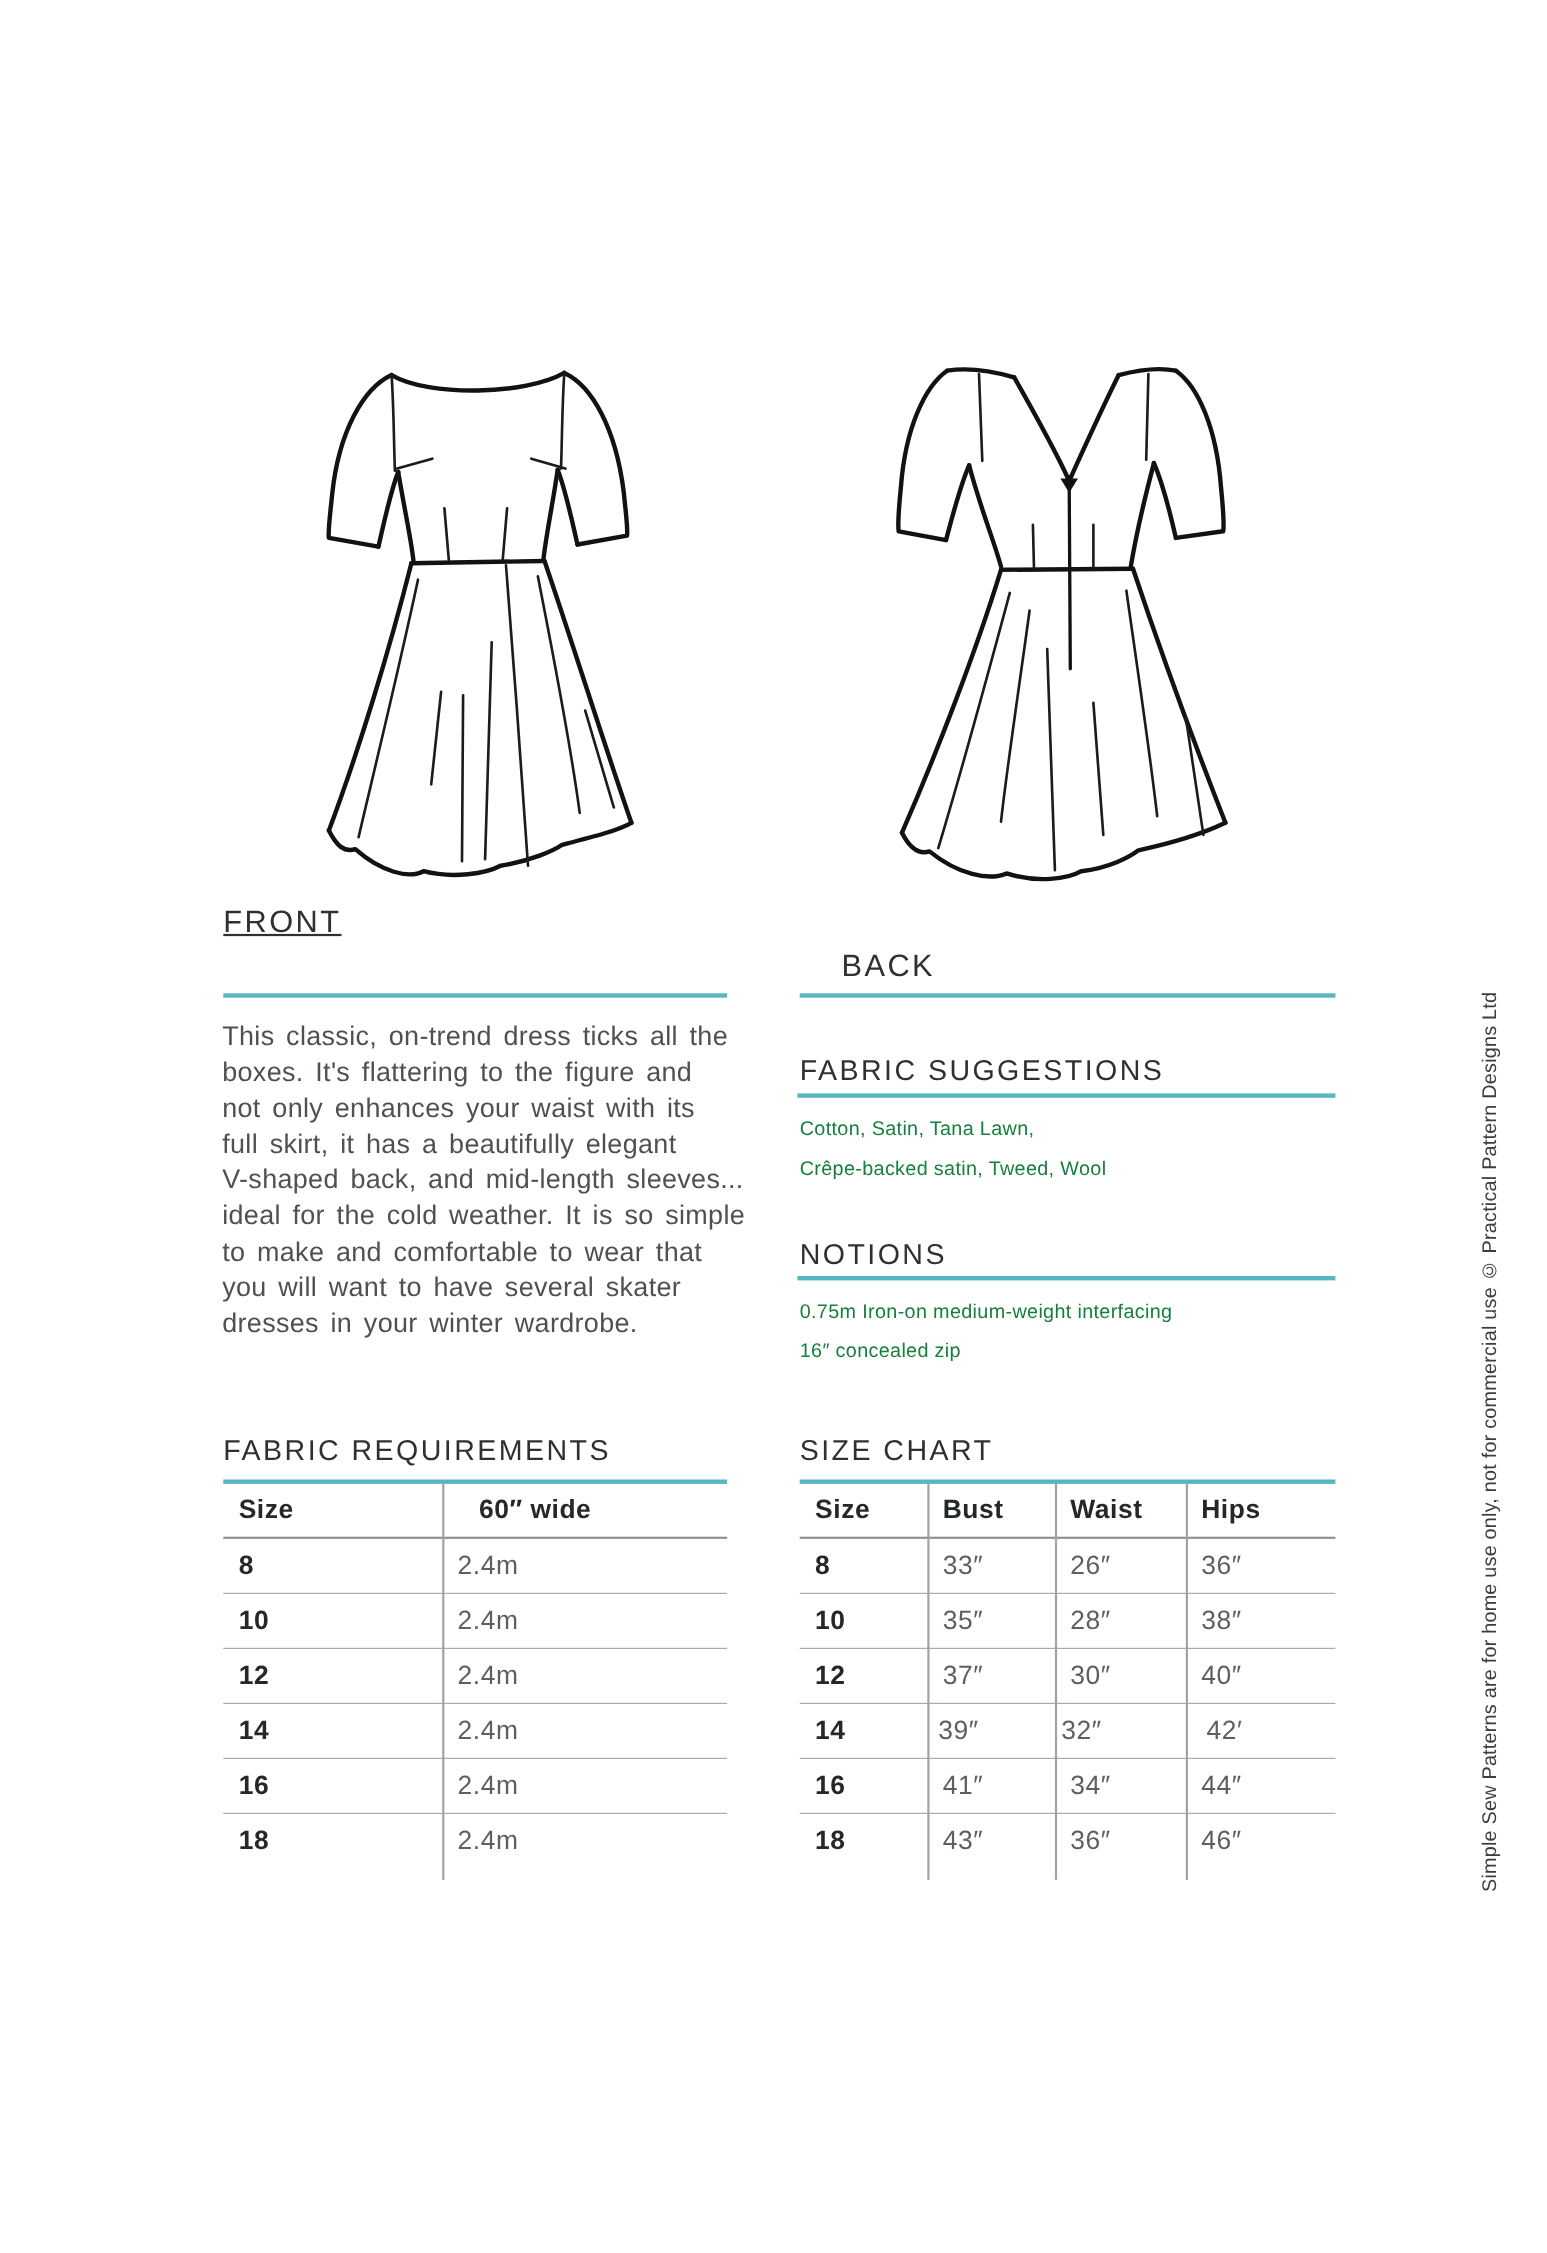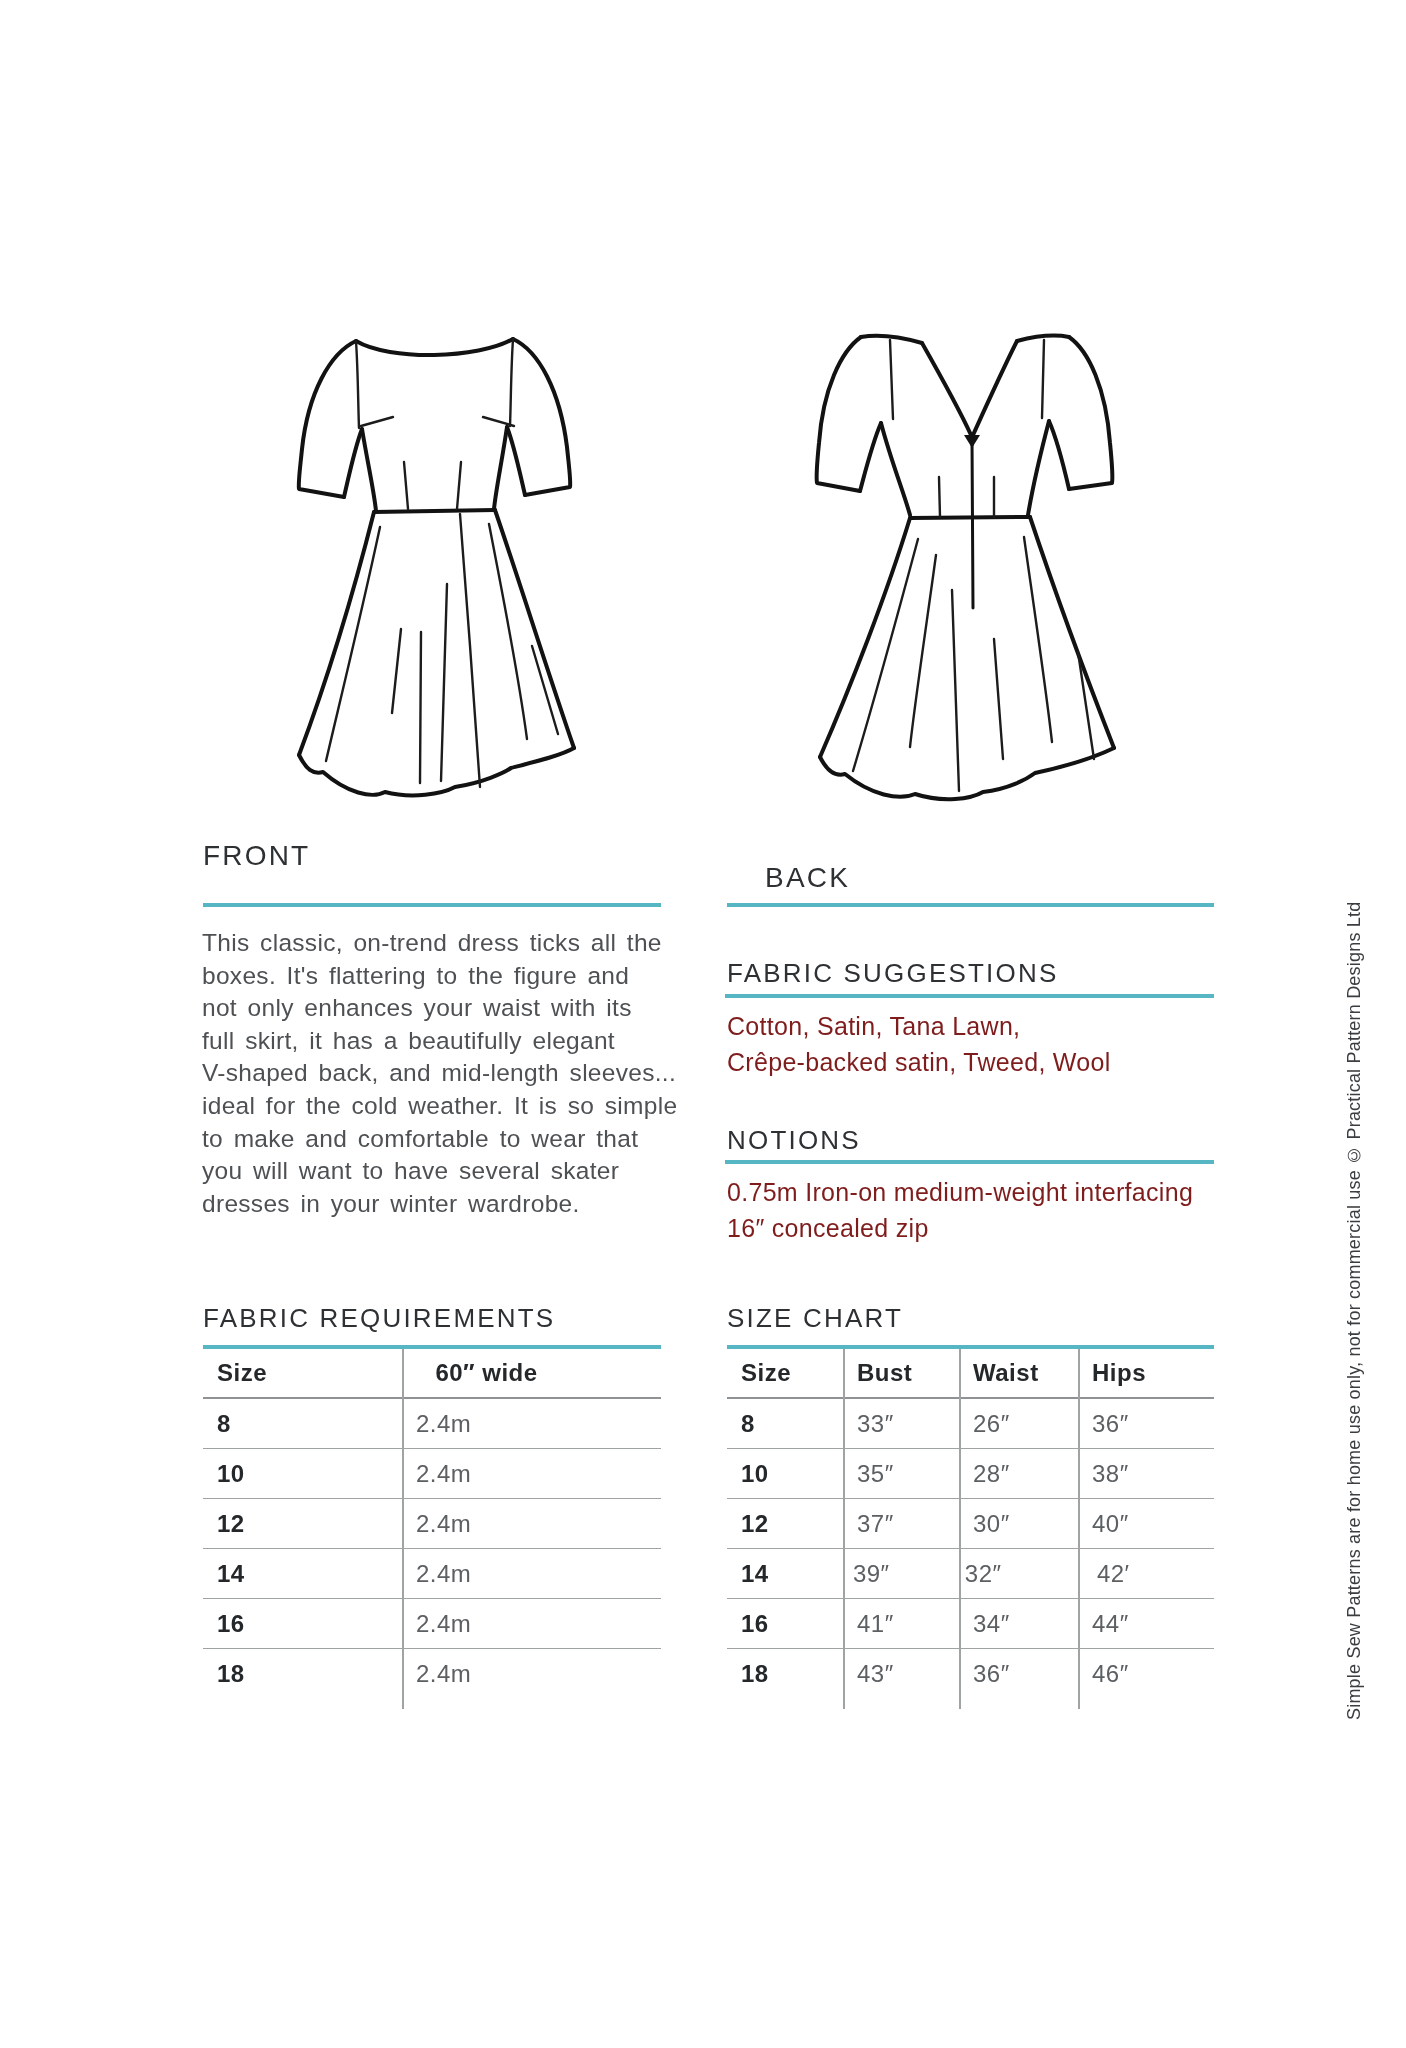--- a/index.html
+++ b/index.html
@@ -11,21 +11,21 @@
   .abs{position:absolute;}
   .heading{
     font-size:26px;letter-spacing:2.2px;color:#2e3134;
     white-space:nowrap;
   }
   .rule{height:4px;background:#57b6c3;}
   .bodytext{
     font-size:24.5px;line-height:32.6px;color:#4e5154;
     letter-spacing:.3px;word-spacing:3.5px;white-space:pre-line;
   }
-  .rc-text{font-size:25px;line-height:36px;color:#7f1d1d;letter-spacing:.3px;white-space:pre-line;}
+  .rc-text{font-size:18px;line-height:36px;color:#15803d;letter-spacing:.3px;white-space:pre-line;}
   
   .ptable{position:absolute;}
   .ptable .topbar{position:absolute;left:0;top:0;width:100%;height:4px;background:#57b6c3;}
   .trow{display:flex;align-items:center;height:50px;box-sizing:border-box;}
   .trow.hdr{border-bottom:2px solid #8f9294;height:50px;}
   .trow.body{border-bottom:1.6px solid #a0a3a4;}
   .trow.body:last-child{border-bottom:none;}
   .tcell{box-sizing:border-box;padding-left:14px;font-size:24px;}
   .tcell.lbl{color:#25282b;font-weight:bold;letter-spacing:.5px;}
   .tcell.val{color:#5c6063;letter-spacing:.5px;}
@@ -96,21 +96,21 @@
     <path class="inner" d="M 183 146 L 183 186"></path>
     <path class="inner" d="M 107 208 C 85 290 60 380 42 440"></path>
     <path class="inner" d="M 125 224 C 116 290 104 370 99 416"></path>
     <path class="inner" d="M 141 259 L 148 460"></path>
     <path class="inner" d="M 183 308 L 192 428"></path>
     <path class="inner" d="M 213 206 C 222 270 234 350 241 411"></path>
     <path class="inner" d="M 267 321 L 283 428"></path>
   </svg>
 </div>
 
-<div class="abs heading" style="left:203px;top:840px;font-size:28px;">FRONT</div>
+<div class="abs heading" style="left:203px;top:822px;font-size:28px;text-decoration:underline;">FRONT</div>
 <div class="abs rule" style="left:203px;top:903px;width:458px;"></div>
 
 <div class="abs heading" style="left:727px;top:862px;font-size:28px;margin-left:38px;">BACK</div>
 <div class="abs rule" style="left:727px;top:903px;width:487px;"></div>
 
 <div class="abs bodytext" style="left:202px;top:927px;width:520px;">This classic, on-trend dress ticks all the
 boxes. It's flattering to the figure and
 not only enhances your waist with its
 full skirt, it has a beautifully elegant
 V-shaped back, and mid-length sleeves...

